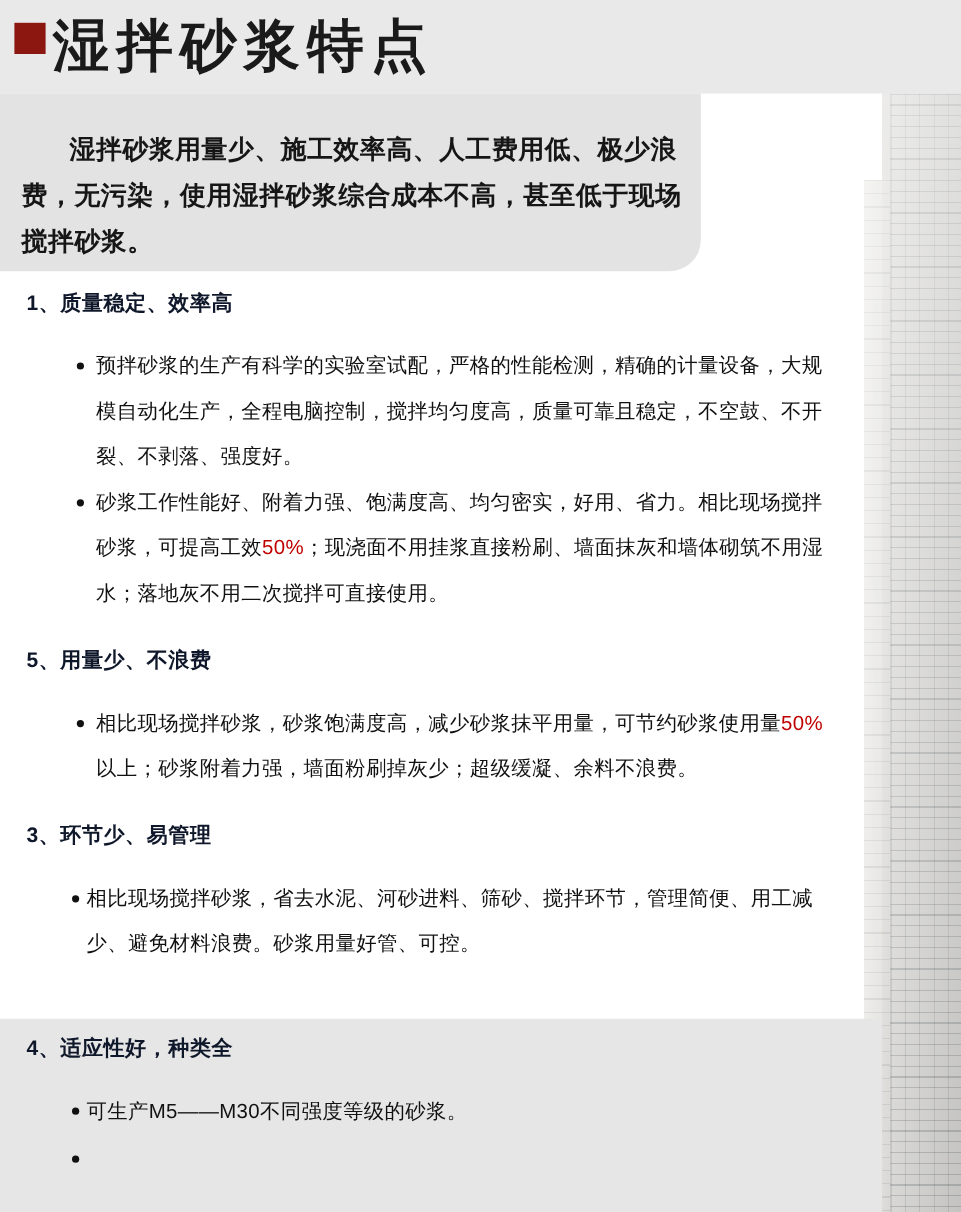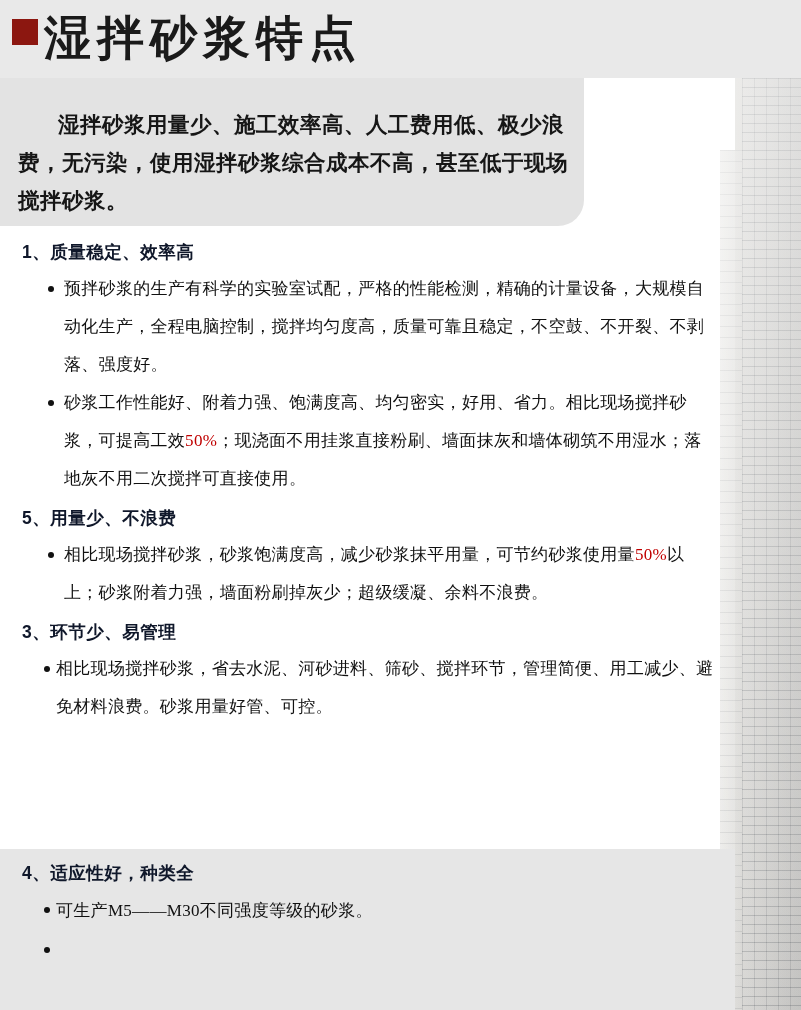--- a/index.html
+++ b/index.html
@@ -120,21 +120,21 @@
     width: 735px;
   }
   .section { position: relative; }
   .section-title {
     font-size: 17.5px;
     font-weight: bold;
     color: #0f172a;
     letter-spacing: 0.5px;
     padding: 8px 0 6px 22px;
   }
-  .bullets { margin: 0; padding: 0; list-style: none; font-family: Liberation Serif, serif; }
+  .bullets { margin: 16px; padding: 0; list-style: none; }
   .bullet {
     position: relative;
     font-size: 17px;
     color: #111111;
     line-height: 38px;
     padding-left: 64px;
     padding-right: 18px;
     letter-spacing: 0.3px;
   }
   .bullet .dot {

